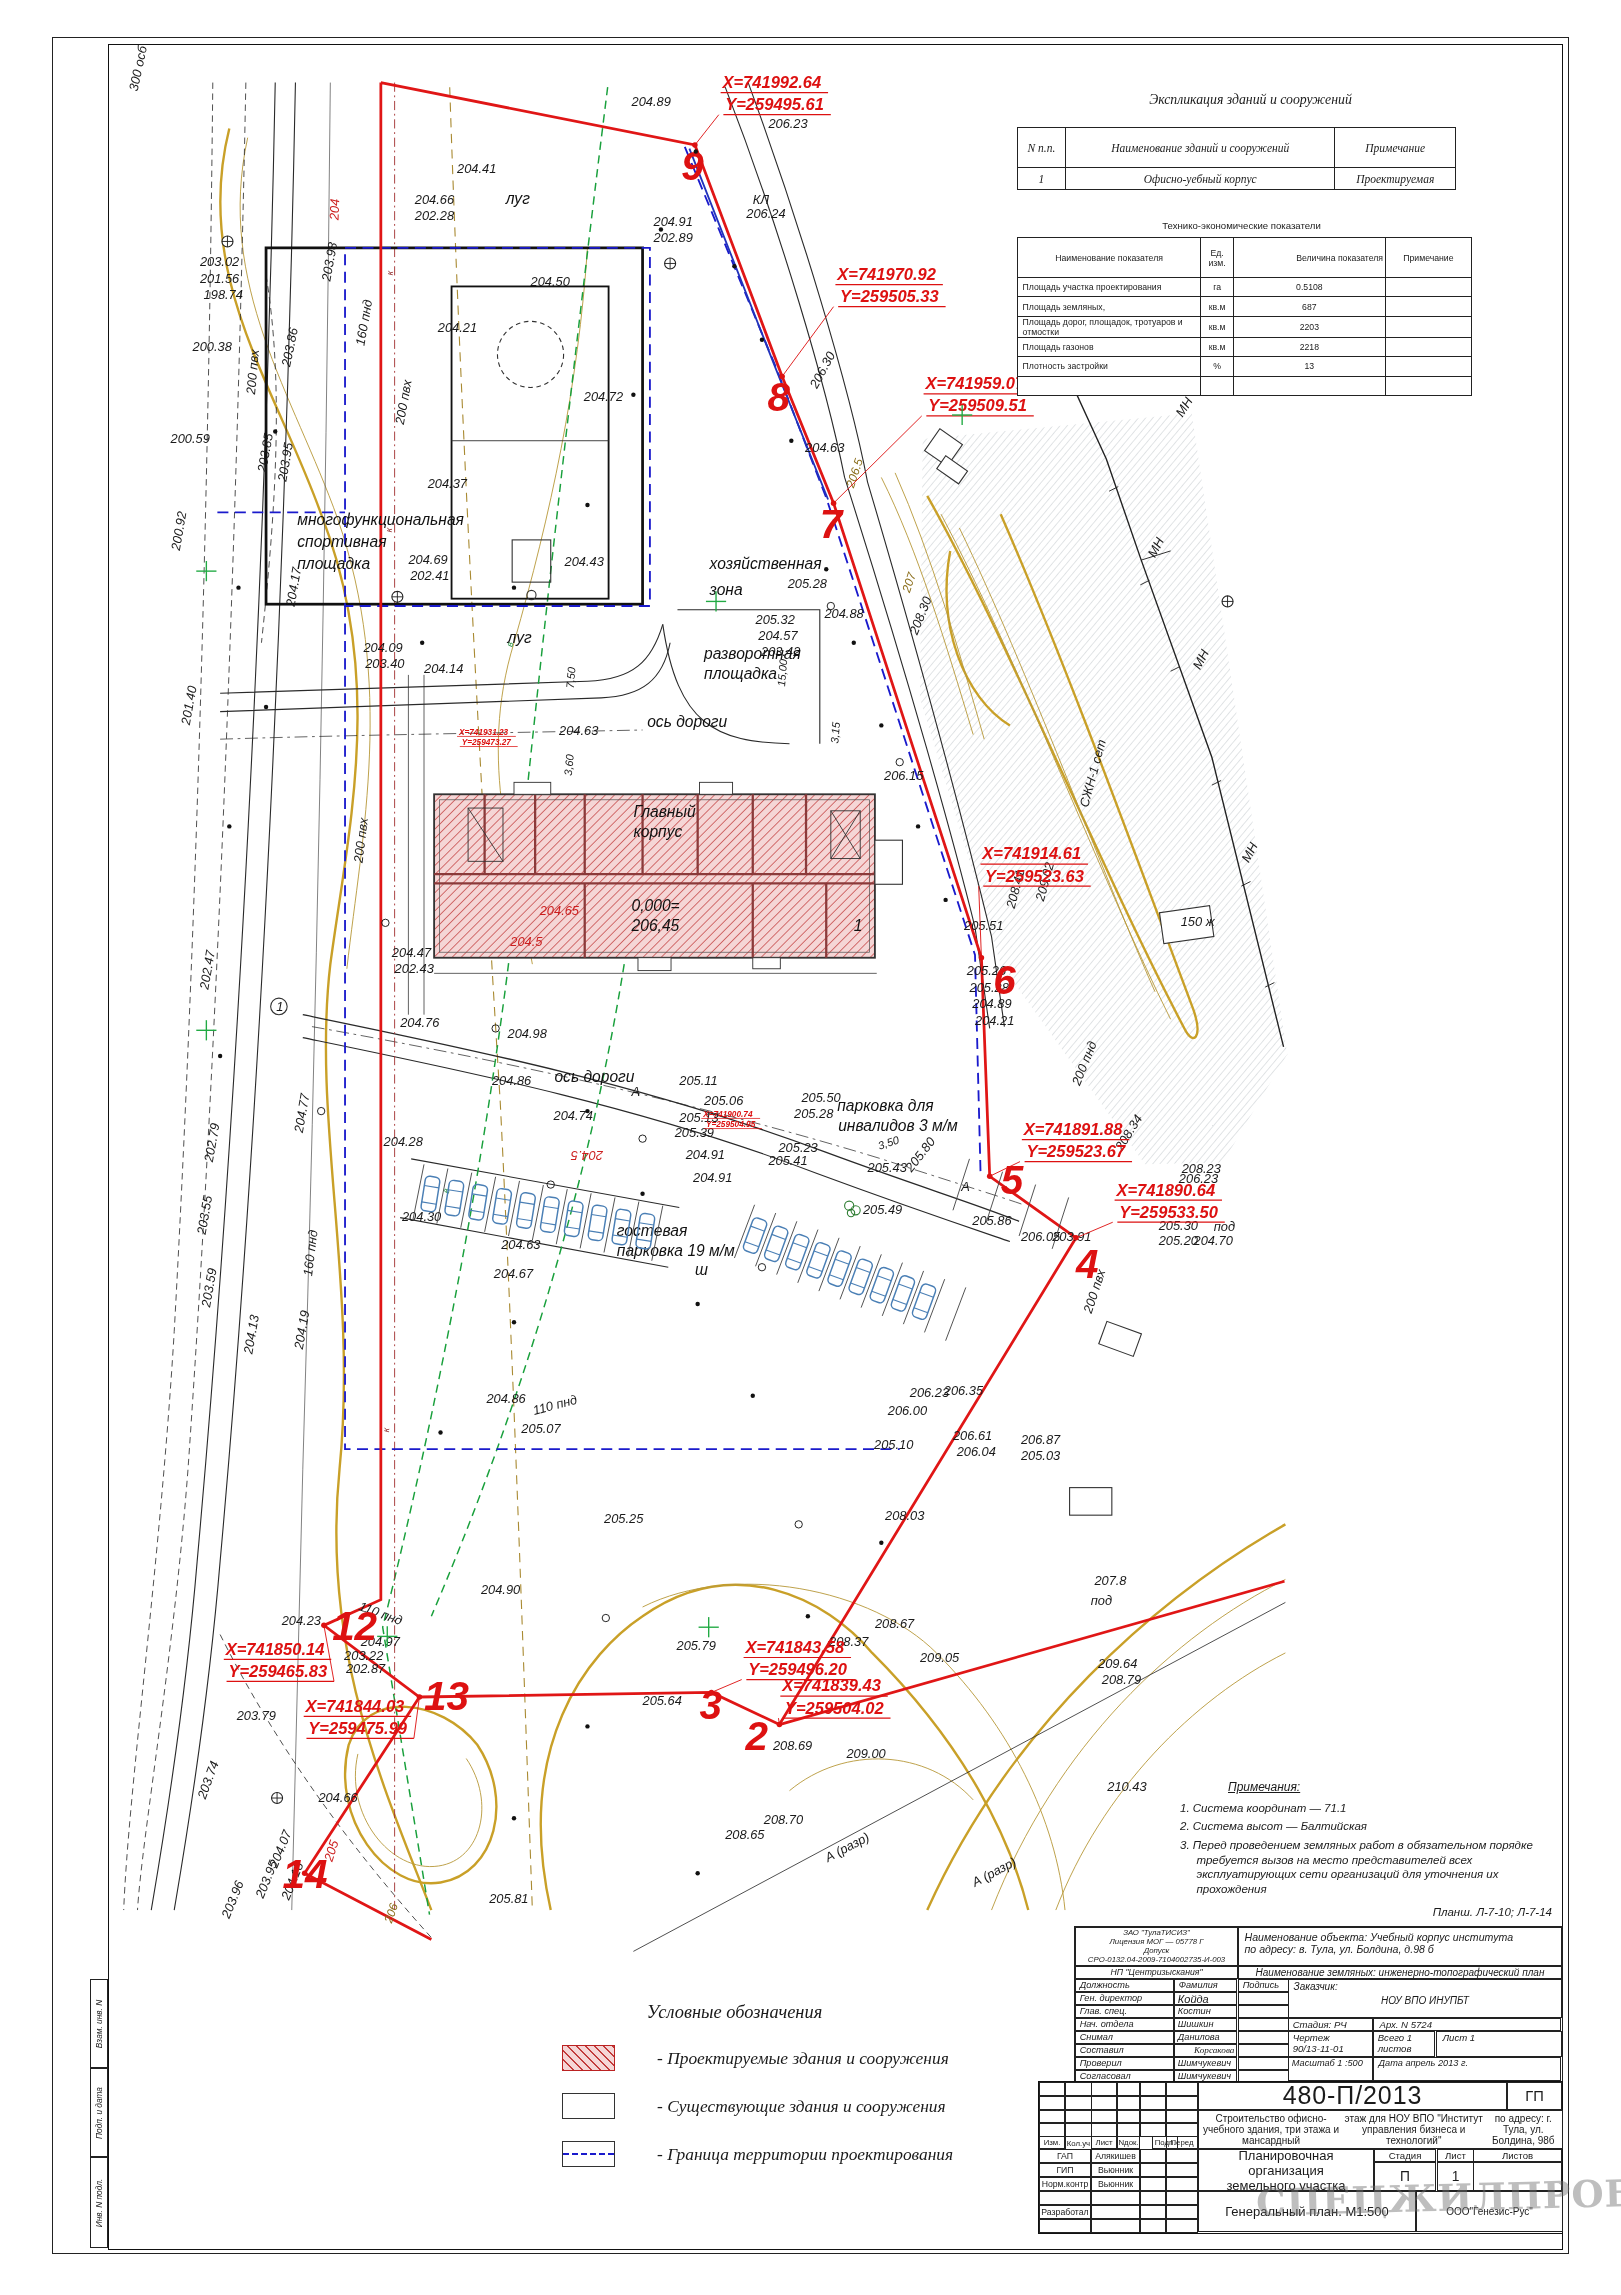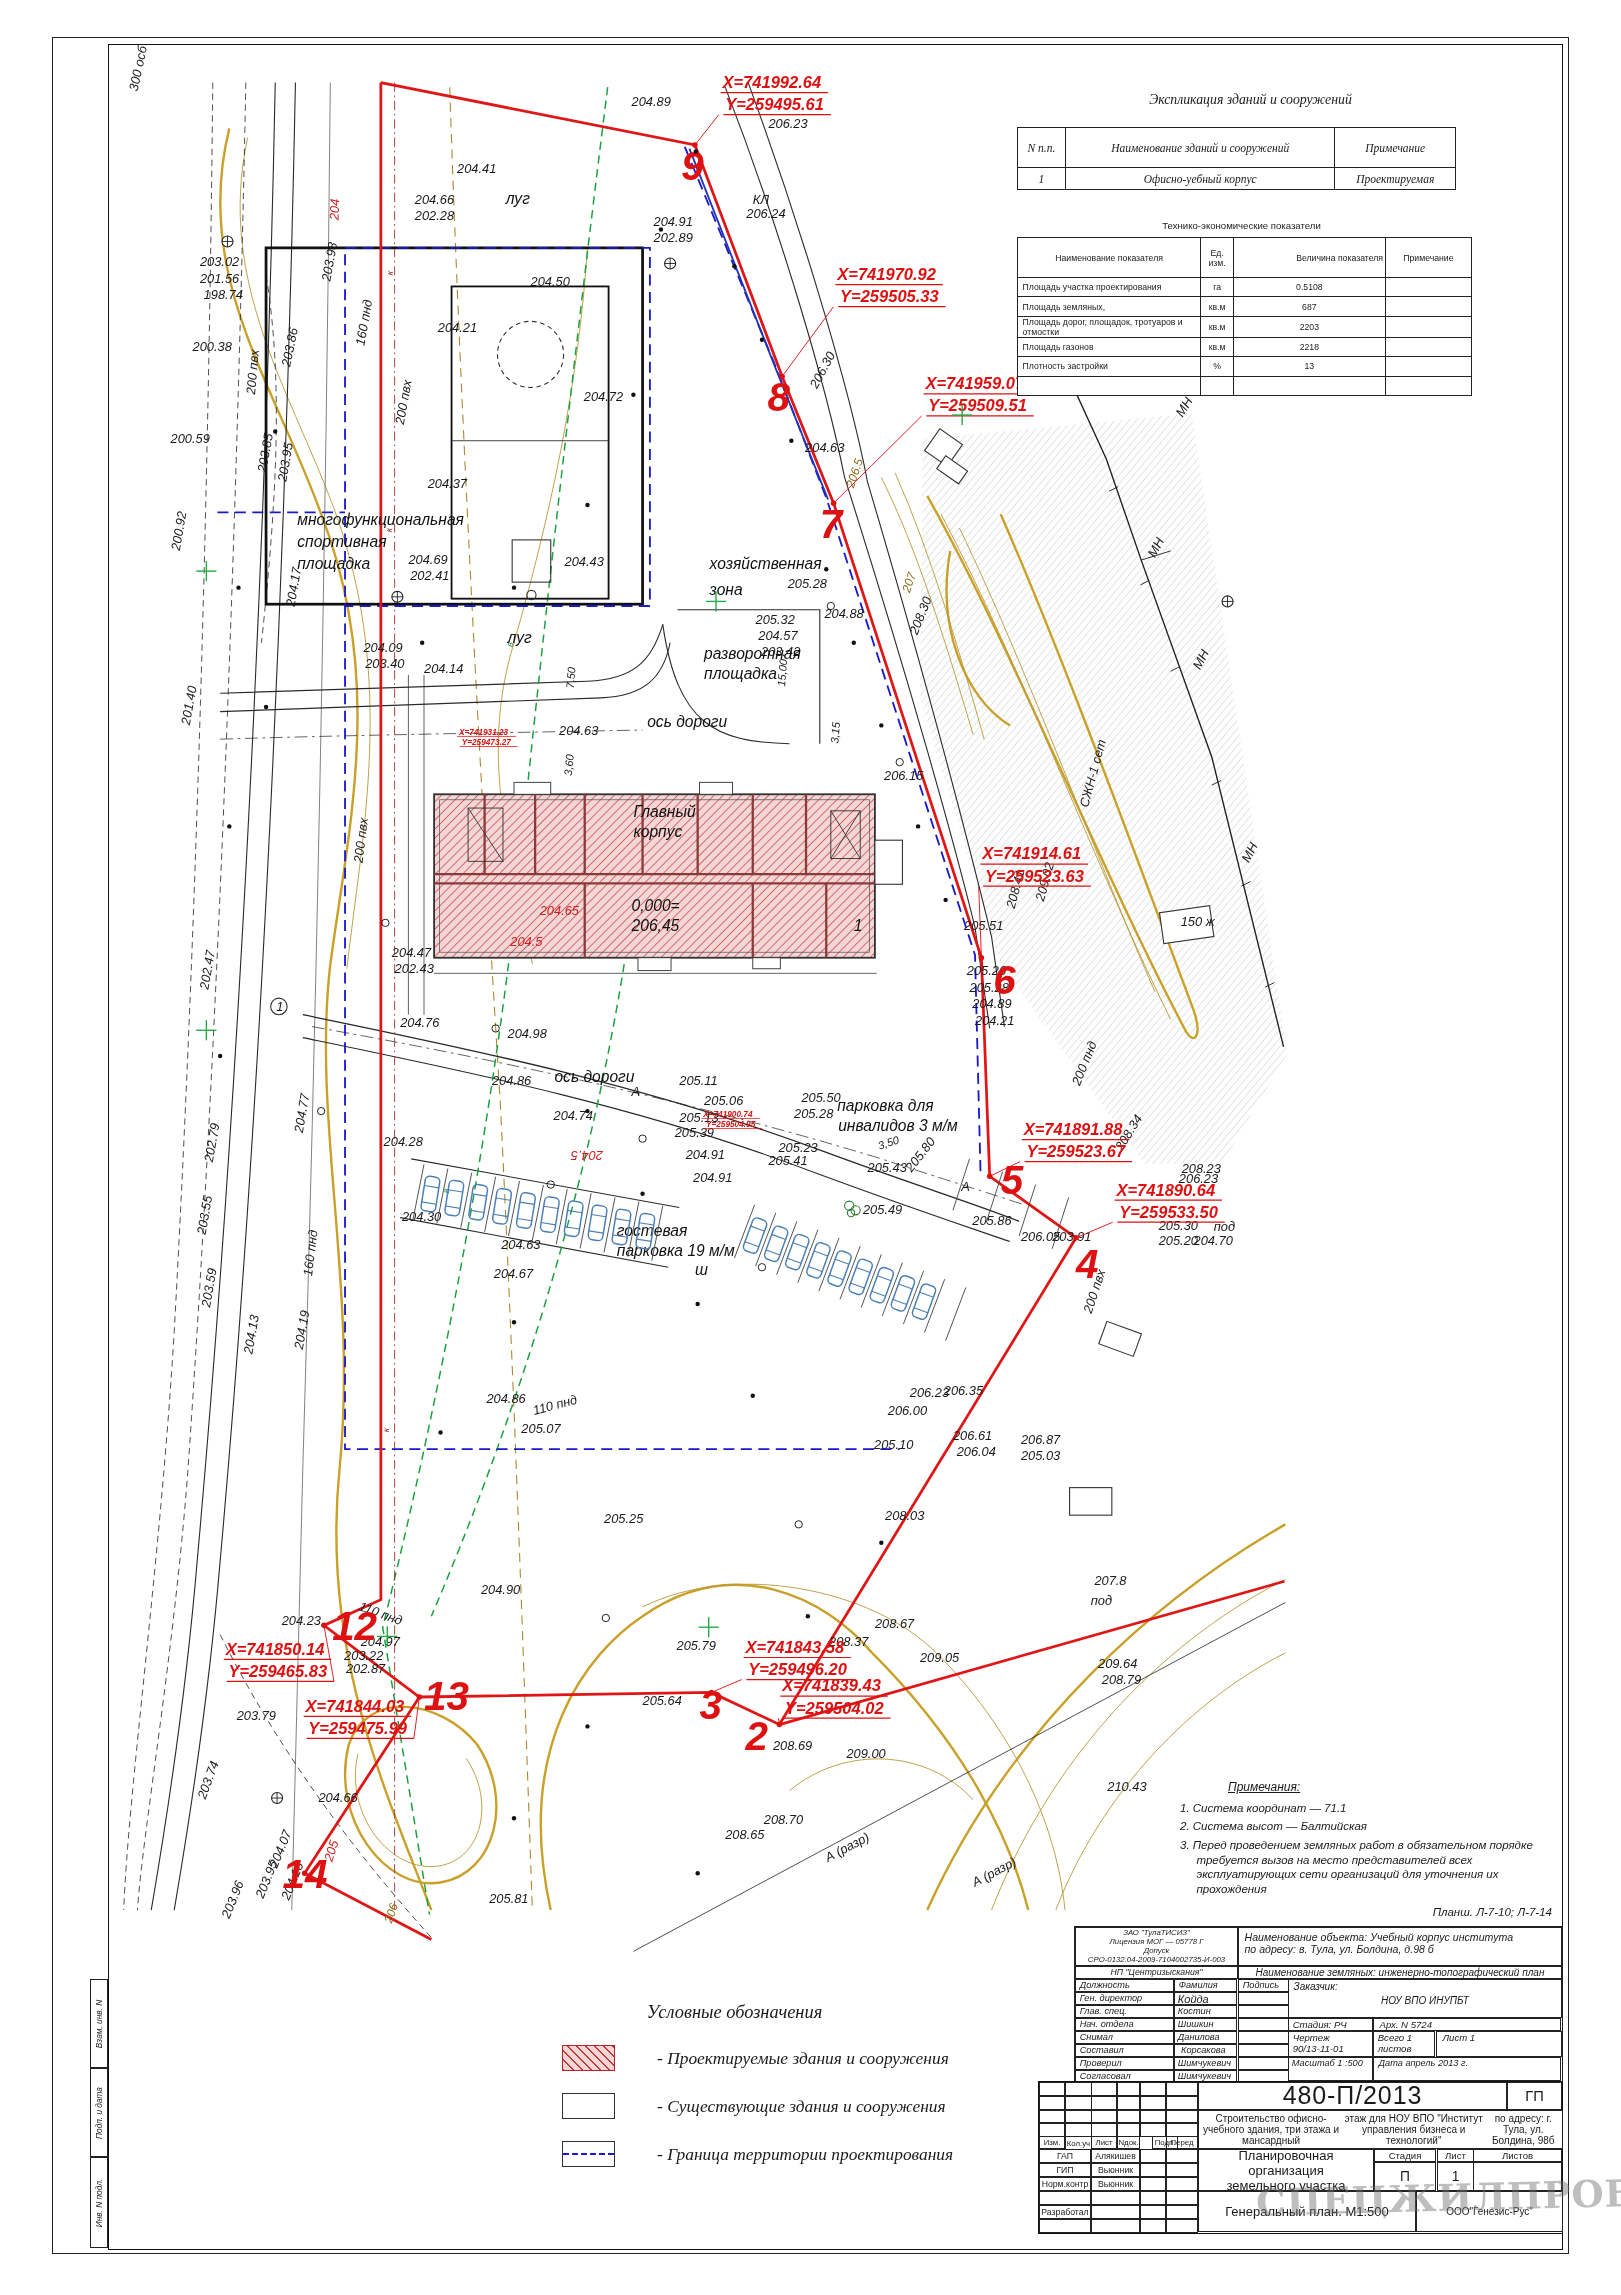--- a/index.html
+++ b/index.html
@@ -849,21 +849,21 @@
         <div style="padding-left:3.7px;">Снимал</div>
       </div>
       <div class="c" style="left: 99px; top: 104px; width: 63px; height: 13px; font-size: 9.2px;">
         <div style="padding-left:2.8px;">Данилова</div>
       </div>
       <div class="c" style="left: 163px; top: 104px; width: 51px; height: 13px; font-size: 9.2px;"></div>
       <div class="c" style="left: 0px; top: 117px; width: 99px; height: 13px; font-size: 9.2px;">
         <div style="padding-left:3.7px;">Составил</div>
       </div>
       <div class="c" style="left: 99px; top: 117px; width: 63px; height: 13px; font-size: 9.2px;">
-        <div style="padding-left:6px;">Корсакова</div>
+        <div style="padding-left:19px;font-family:Liberation Serif, serif;">Корсакова</div>
       </div>
       <div class="c" style="left: 163px; top: 117px; width: 51px; height: 13px; font-size: 9.2px;"></div>
       <div class="c" style="left: 0px; top: 130px; width: 99px; height: 13px; font-size: 9.2px;">
         <div style="padding-left:3.7px;">Проверил</div>
       </div>
       <div class="c" style="left: 99px; top: 130px; width: 63px; height: 13px; font-size: 9.2px;">
         <div style="padding-left:2.8px;">Шимчукевич</div>
       </div>
       <div class="c" style="left: 163px; top: 130px; width: 51px; height: 13px; font-size: 9.2px;"></div>
       <div class="c" style="left: 0px; top: 143px; width: 99px; height: 13px; font-size: 9.2px;">

